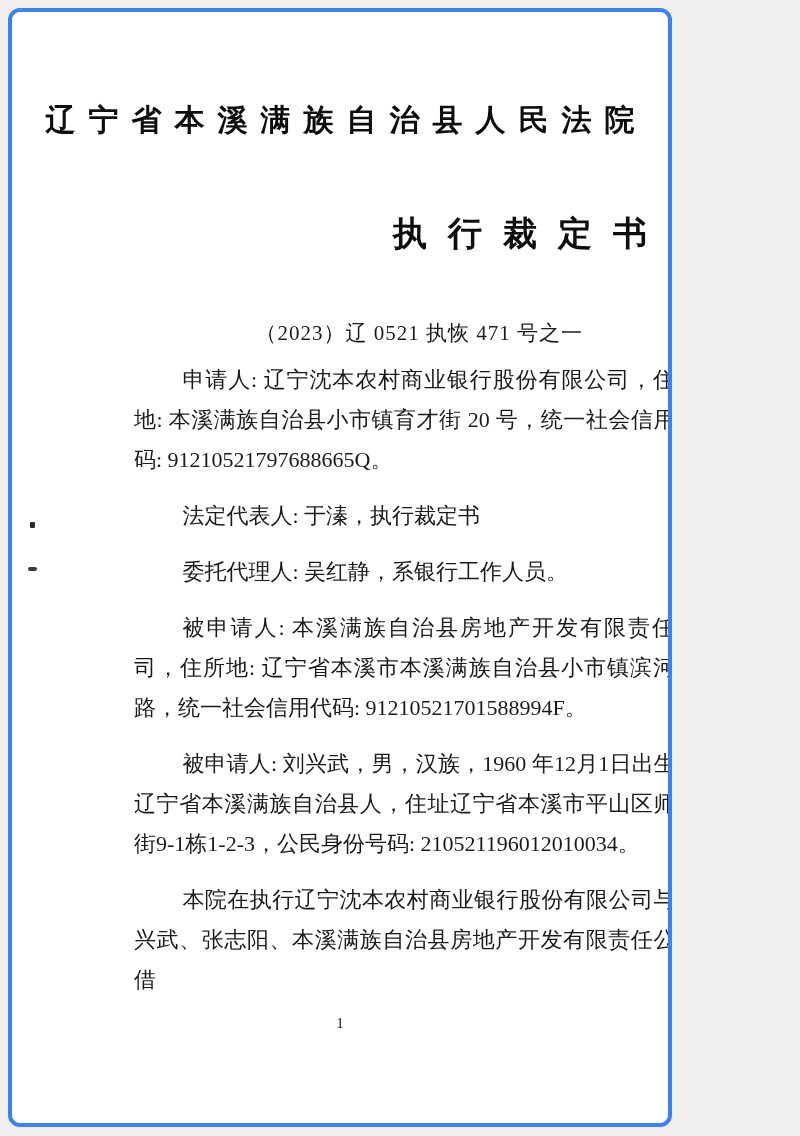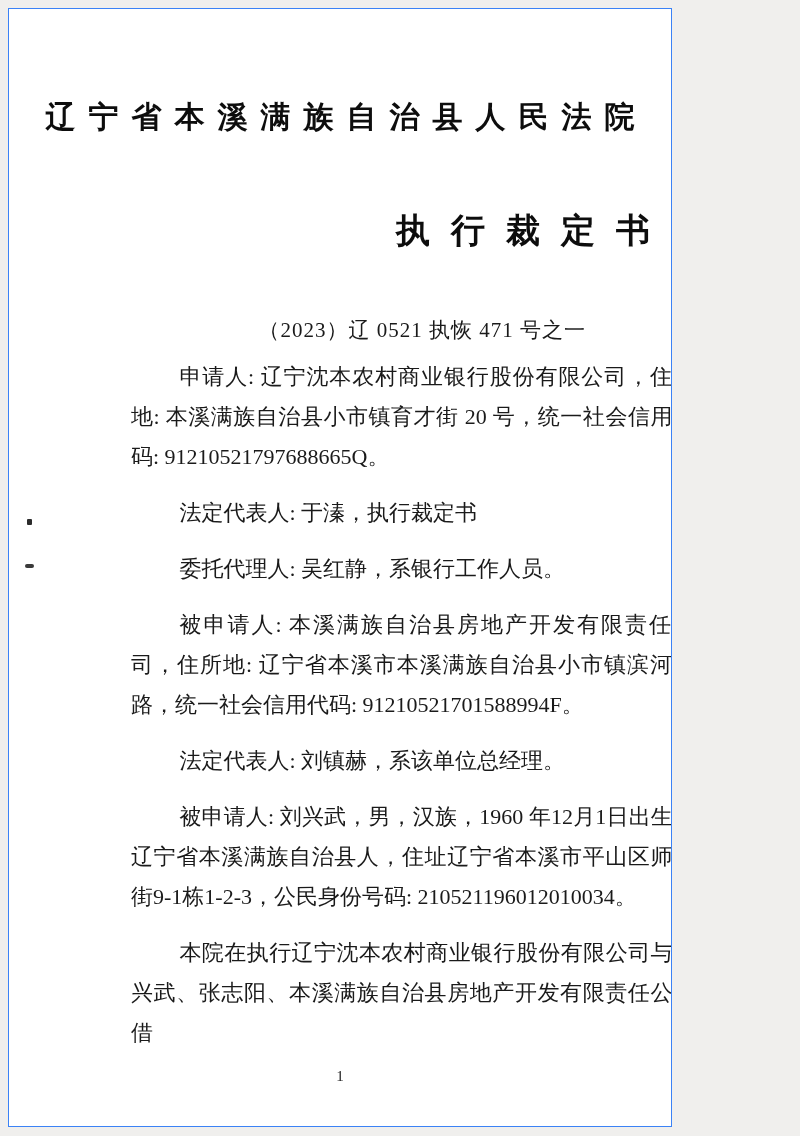--- a/index.html
+++ b/index.html
@@ -16,22 +16,22 @@
     overflow: hidden;
   }
   .paper {
     position: absolute;
     left: 8px;
     top: 8px;
     width: 664px;
     height: 1119px;
     box-sizing: border-box;
     background: #ffffff;
-    border: 1px solid #3b82f6;
-    border-radius: 0;
+    border: 4px solid #3b82f6;
+    border-radius: 12px;
     overflow: hidden;
   }
   .court-name {
     margin: 0;
     padding-top: 93px;
     text-align: center;
     font-size: 30px;
     line-height: 1;
     font-weight: bold;
     letter-spacing: 13px;
@@ -107,21 +107,20 @@
 
   <h2 class="doc-title">执行裁定书</h2>
 
   <div class="case-number">（2023）辽 0521 执恢 471 号之一</div>
 
   <div class="body-text">
       <p class="para">申请人: 辽宁沈本农村商业银行股份有限公司，住所地: 本溪满族自治县小市镇育才街 20 号，统一社会信用代码: 91210521797688665Q。</p>
       <p class="para">法定代表人: 于溱，执行裁定书</p>
       <p class="para">委托代理人: 吴红静，系银行工作人员。</p>
       <p class="para">被申请人: 本溪满族自治县房地产开发有限责任公司，住所地: 辽宁省本溪市本溪满族自治县小市镇滨河西路，统一社会信用代码: 91210521701588994F。</p>
-      <p class="para">法定代表人: 刘镇赫，系该单位总经理。</p>
       <p class="para">被申请人: 刘兴武，男，汉族，1960 年12月1日出生，辽宁省本溪满族自治县人，住址辽宁省本溪市平山区师范街9-1栋1-2-3，公民身份号码: 210521196012010034。</p>
       <p class="para">本院在执行辽宁沈本农村商业银行股份有限公司与刘兴武、张志阳、本溪满族自治县房地产开发有限责任公司借</p>
     </div>
 
   <div class="page-number">1</div>
 
   <div class="speck speck-dot"></div>
 
   <div class="speck speck-dash"></div>
 

